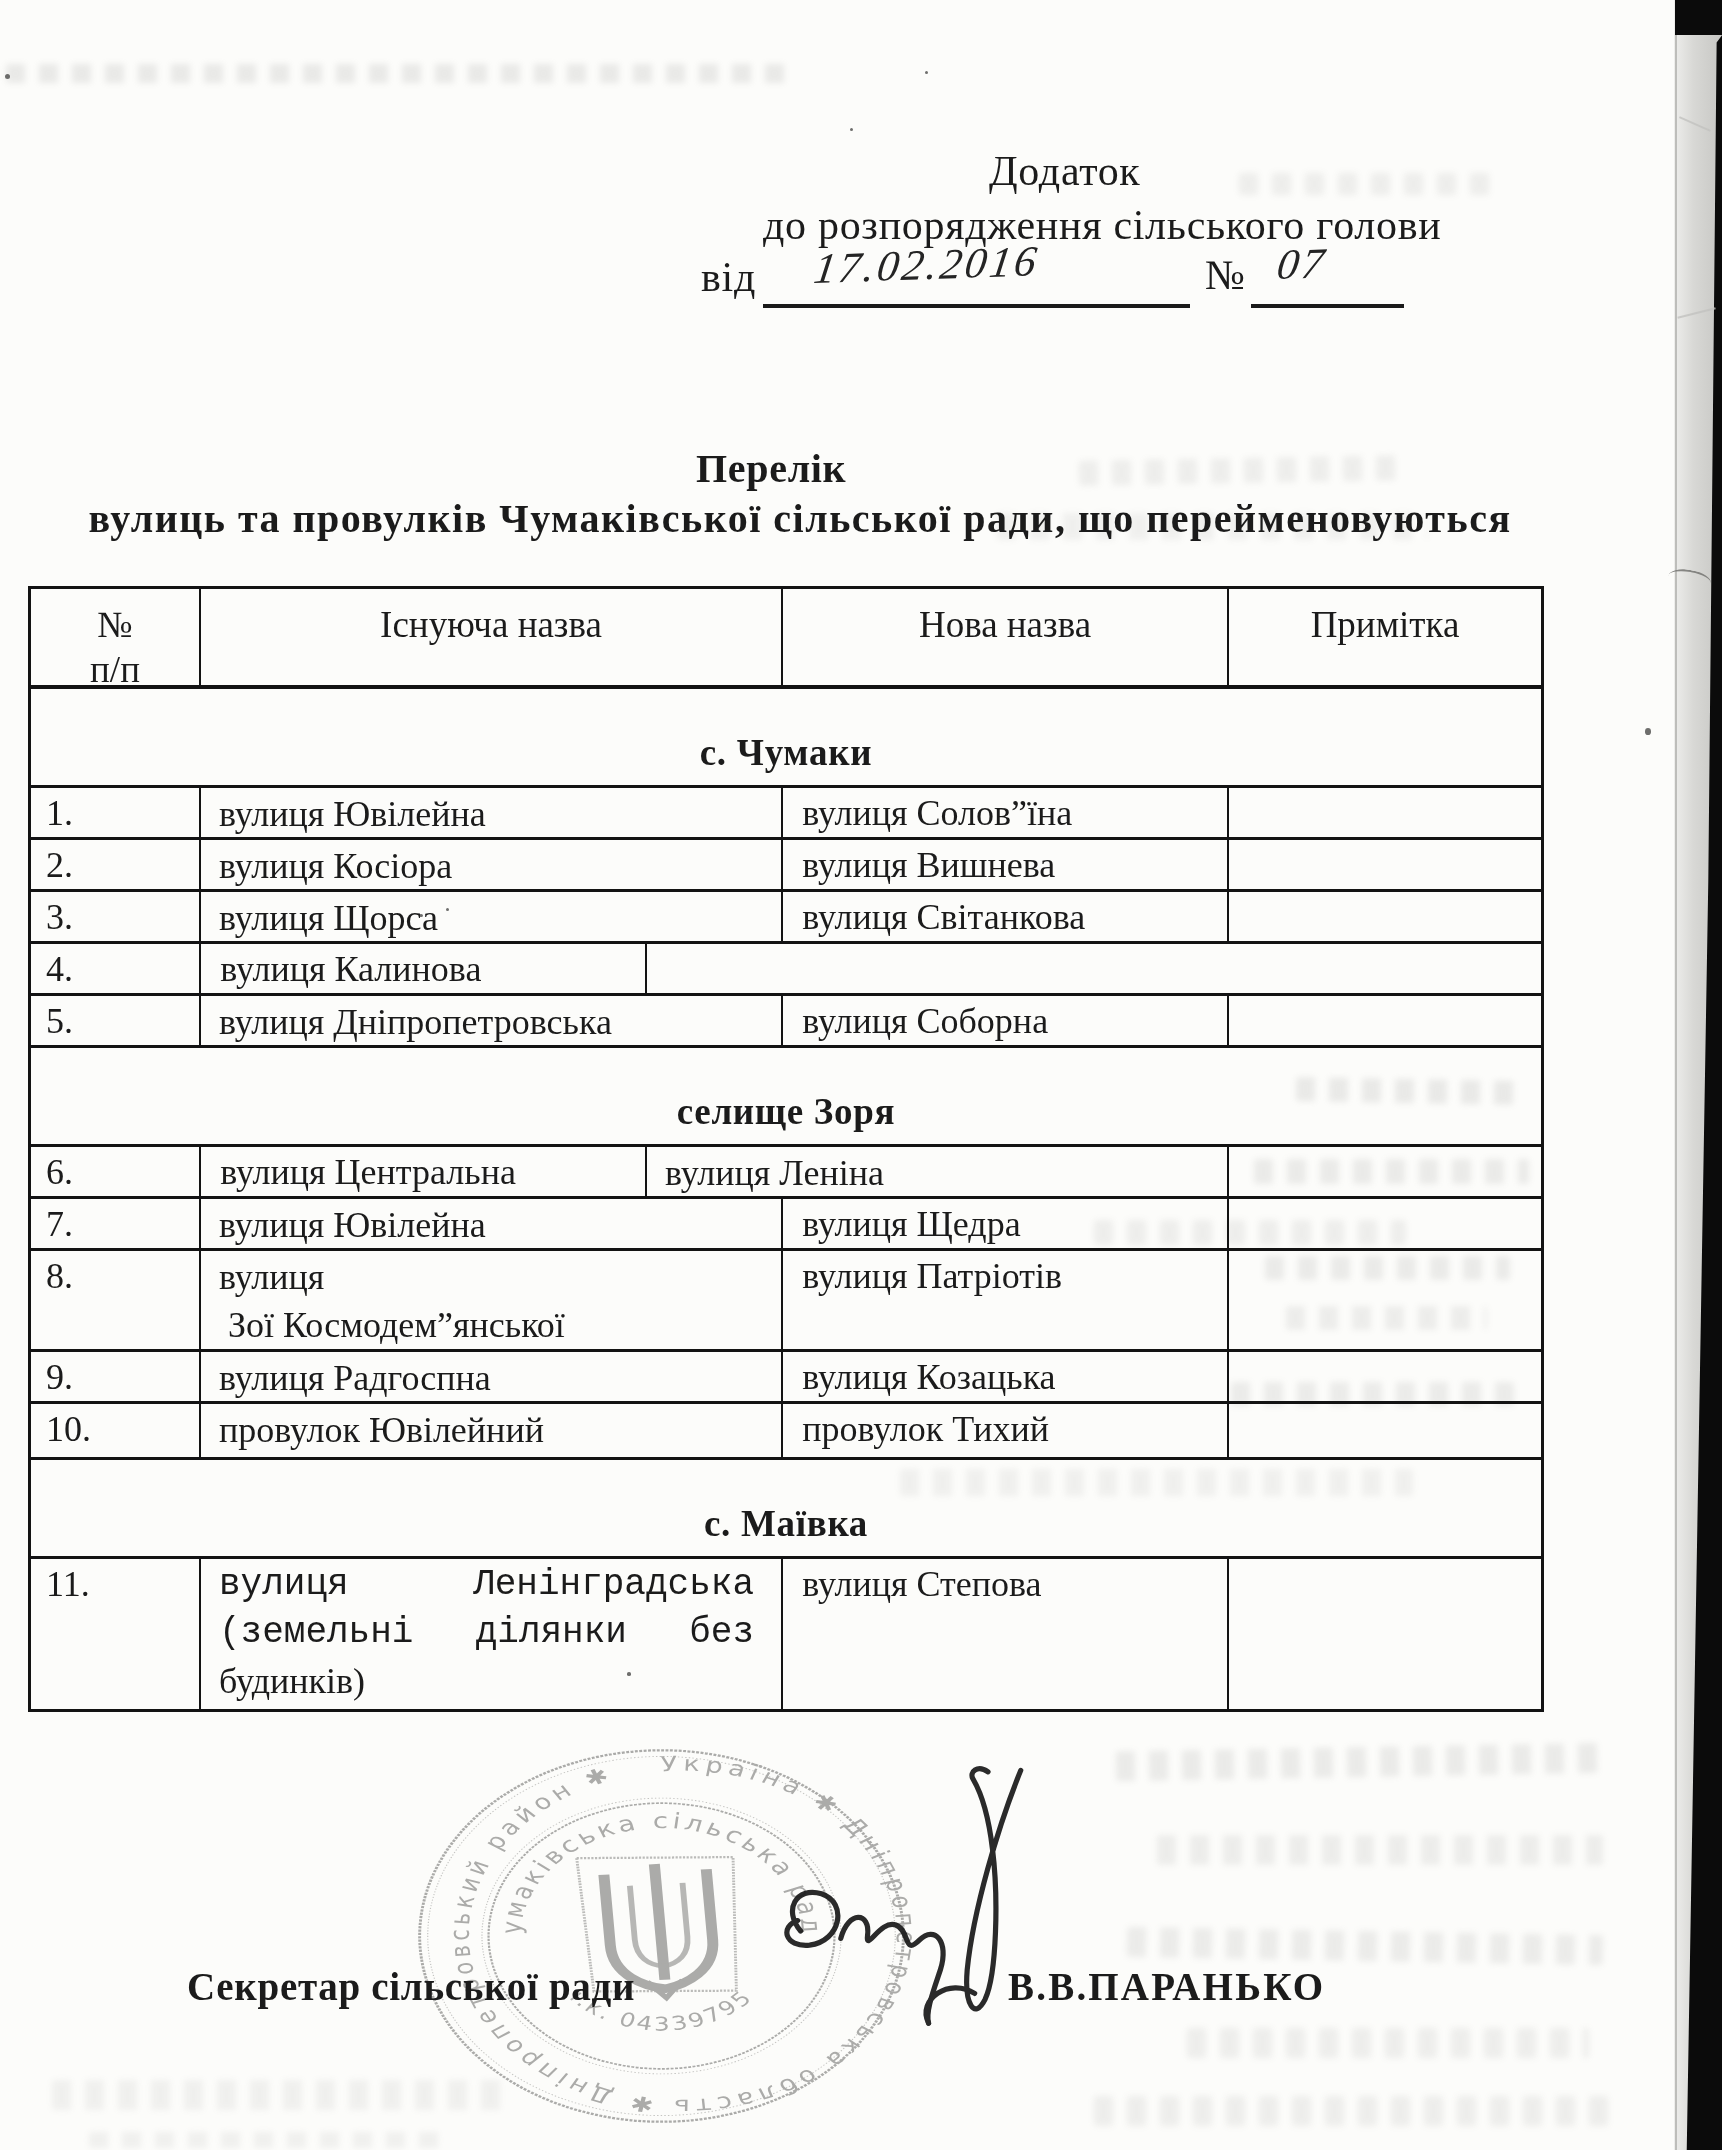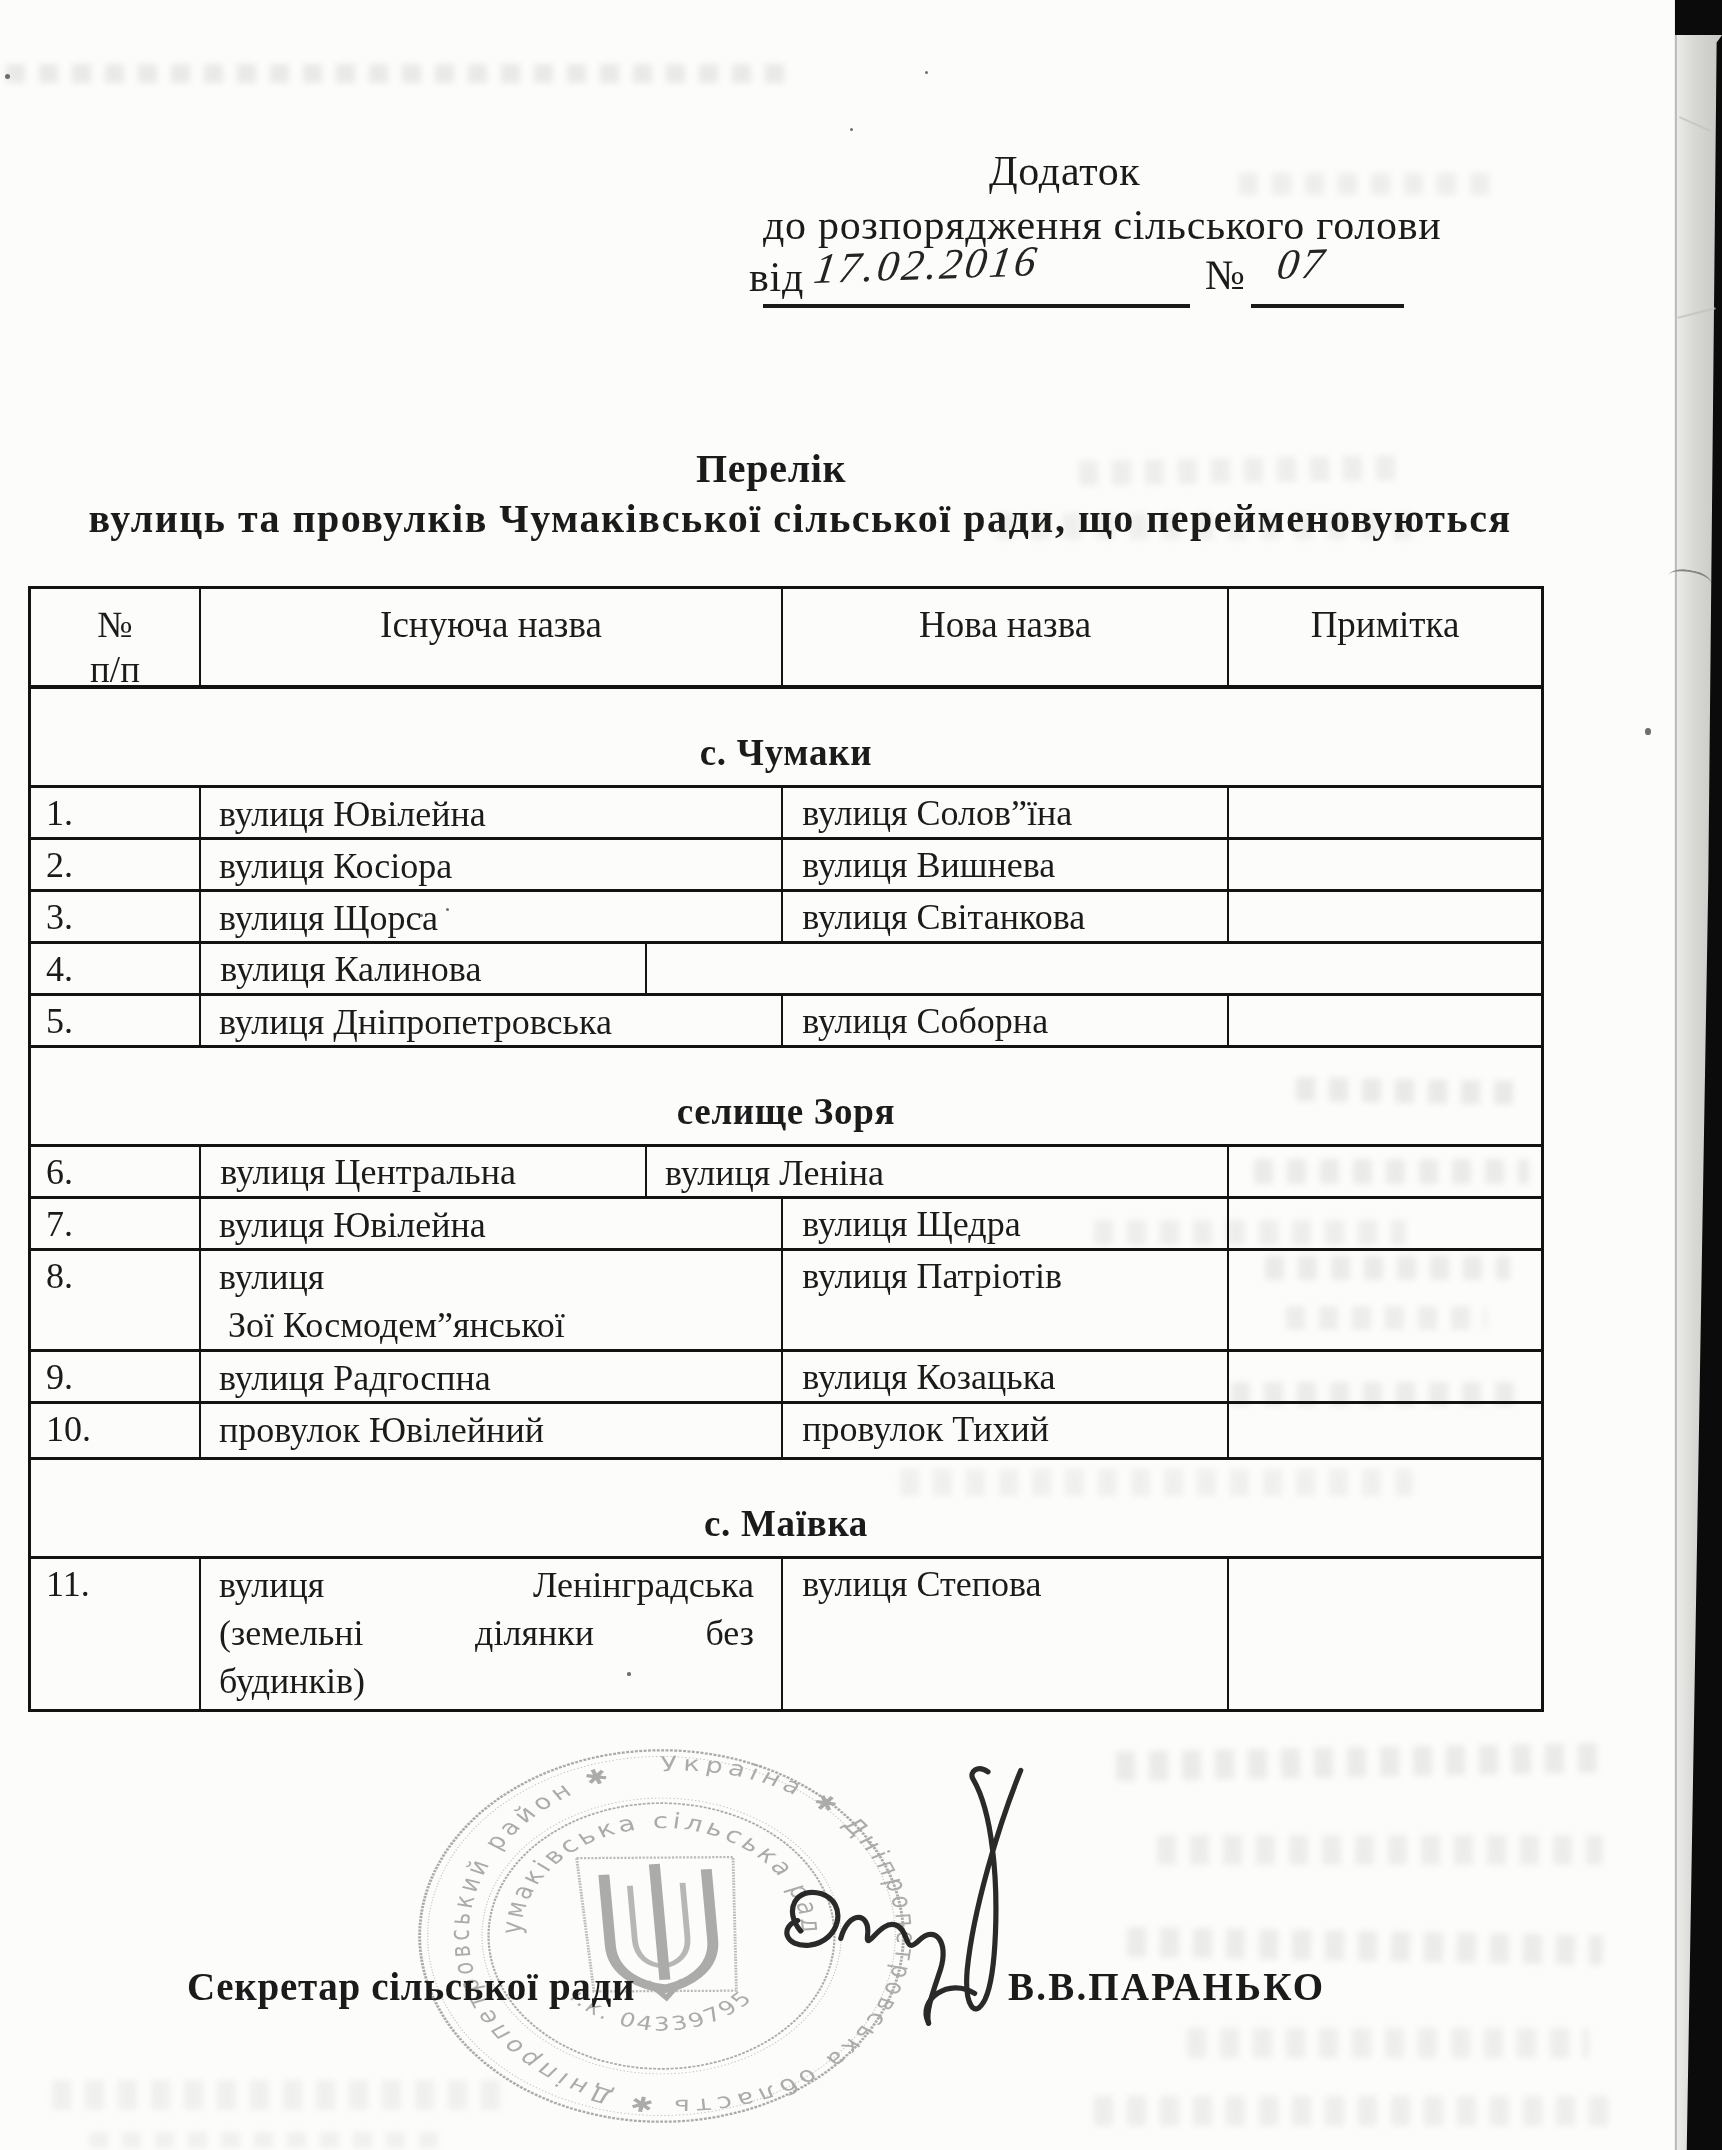--- a/index.html
+++ b/index.html
@@ -40,21 +40,21 @@
   .trow:last-child{border-bottom:none;}
   .thead{height:100px; border-bottom-width:4.5px;}
   .section{height:99px; border-bottom-width:3.7px; display:block; text-align:center;}
   .section-label{font-weight:bold; font-size:37px; padding-top:42px; letter-spacing:0.7px;}
   .cell{font-size:36px; line-height:46px; padding-top:1.5px;}
   .c1{width:170px; border-right:2.2px solid #131313; padding-left:15px;}
   .c2{width:582px; border-right:2.2px solid #131313; padding-left:18px; padding-right:27px;}
   .c2 div{line-height:48px;}
   .c3{width:446px; border-right:2.2px solid #131313; padding-left:19.3px;}
   .c4{flex:1;}
-  .just{text-align:justify; text-align-last:justify;}
+  .just{text-align:justify; text-align-last:justify;font-family:Liberation Mono, monospace;}
   .hc{text-align:center; padding-left:0; padding-right:0; padding-top:13.4px;
     font-size:37px; line-height:45px;}
   
   .sig-line{font-size:39px; font-weight:bold; letter-spacing:0.7px; white-space:nowrap;}
   #stamp{left:405px; top:1739px; width:513px; height:394px; filter:blur(0.5px); opacity:.62;}
   #signature{left:729px; top:1754px; width:350px; height:290px;}
 </style>
 </head>
 <body>
 
@@ -90,21 +90,21 @@
   <div class="abs speck" style="left:850px;top:128px;width:3px;height:3px;"></div>
   <div class="abs speck" style="left:925px;top:71px;width:3px;height:3px;"></div>
   <div class="abs speck" style="left:1645px;top:728px;width:6px;height:6.7px;"></div>
   <div class="abs speck" style="left:419px;top:914px;width:3.7px;height:3px;"></div>
   <div class="abs speck" style="left:446px;top:908px;width:3px;height:3px;"></div>
   <div class="abs speck" style="left:627px;top:1672px;width:3.7px;height:3.7px;"></div>
   <div class="abs speck" style="left:4.5px;top:74px;width:5.2px;height:5.2px;"></div>
 
   <div class="abs h-line" style="left:989px;top:147px;">Додаток</div>
   <div class="abs h-line" style="left:763px;top:201px;">до розпорядження сільського голови</div>
-  <div class="abs h-line" style="left:749px;top:253px;">від</div>
+  <div class="abs h-line" style="left:701px;top:253px;">від</div>
   <div class="abs u" style="left:763px;top:262px;width:427px;height:46px;"></div>
   <div class="abs hand" style="left:811px;top:244px;">17.02.2016</div>
   <div class="abs h-line" style="left:1205px;top:251px;">№</div>
   <div class="abs u" style="left:1251px;top:262px;width:153px;height:46px;"></div>
   <div class="abs hand" style="left:1274px;top:240px;">07</div>
 
   <div class="abs title1" style="left:696px;top:445px;">Перелік</div>
   <div class="abs title2" style="left:45px;top:495px;width:1510px;">вулиць та провулків Чумаківської сільської ради, що перейменовуються</div>
 
   <div id="doc-table">

